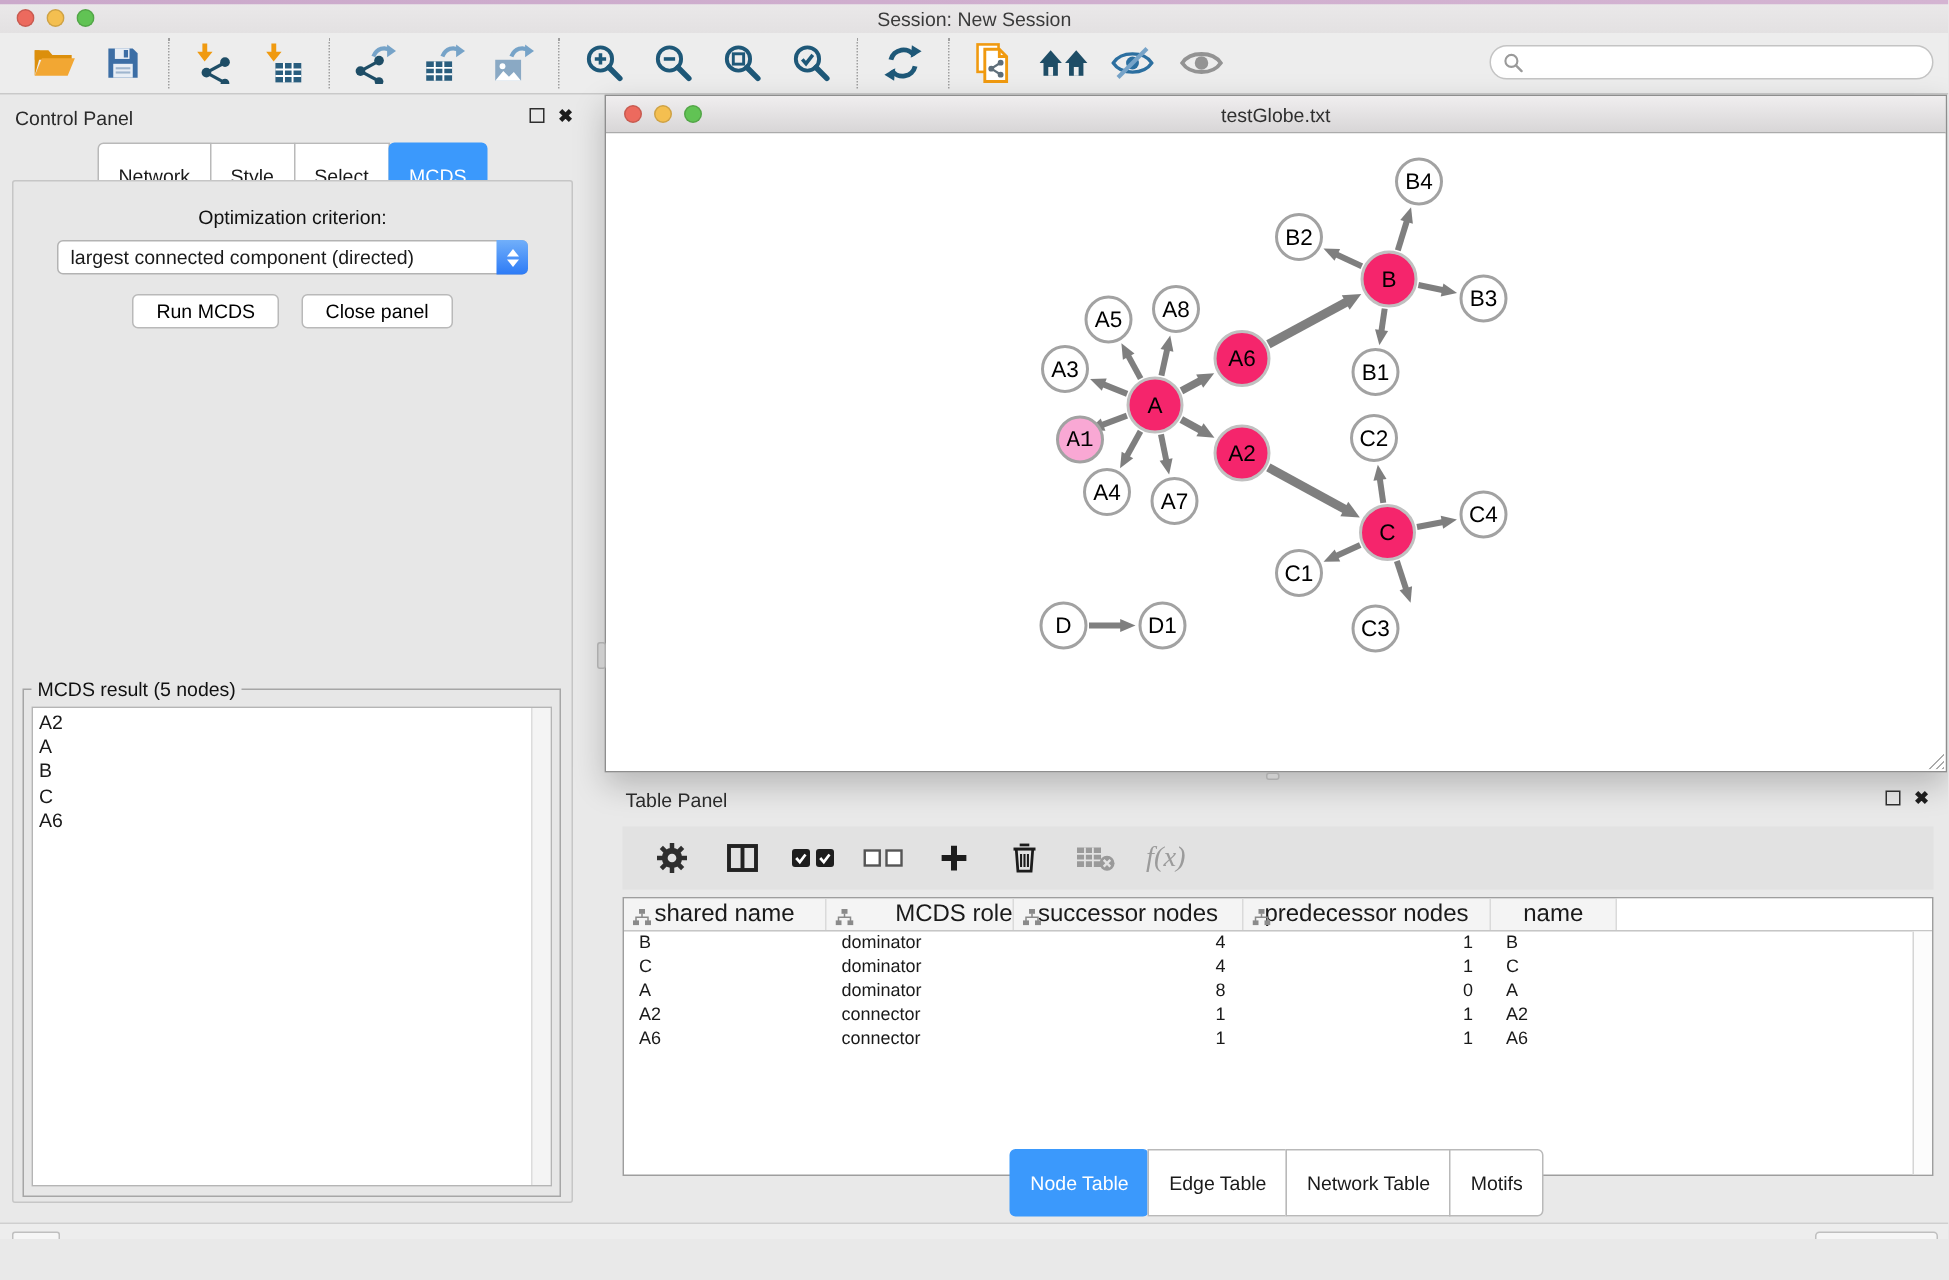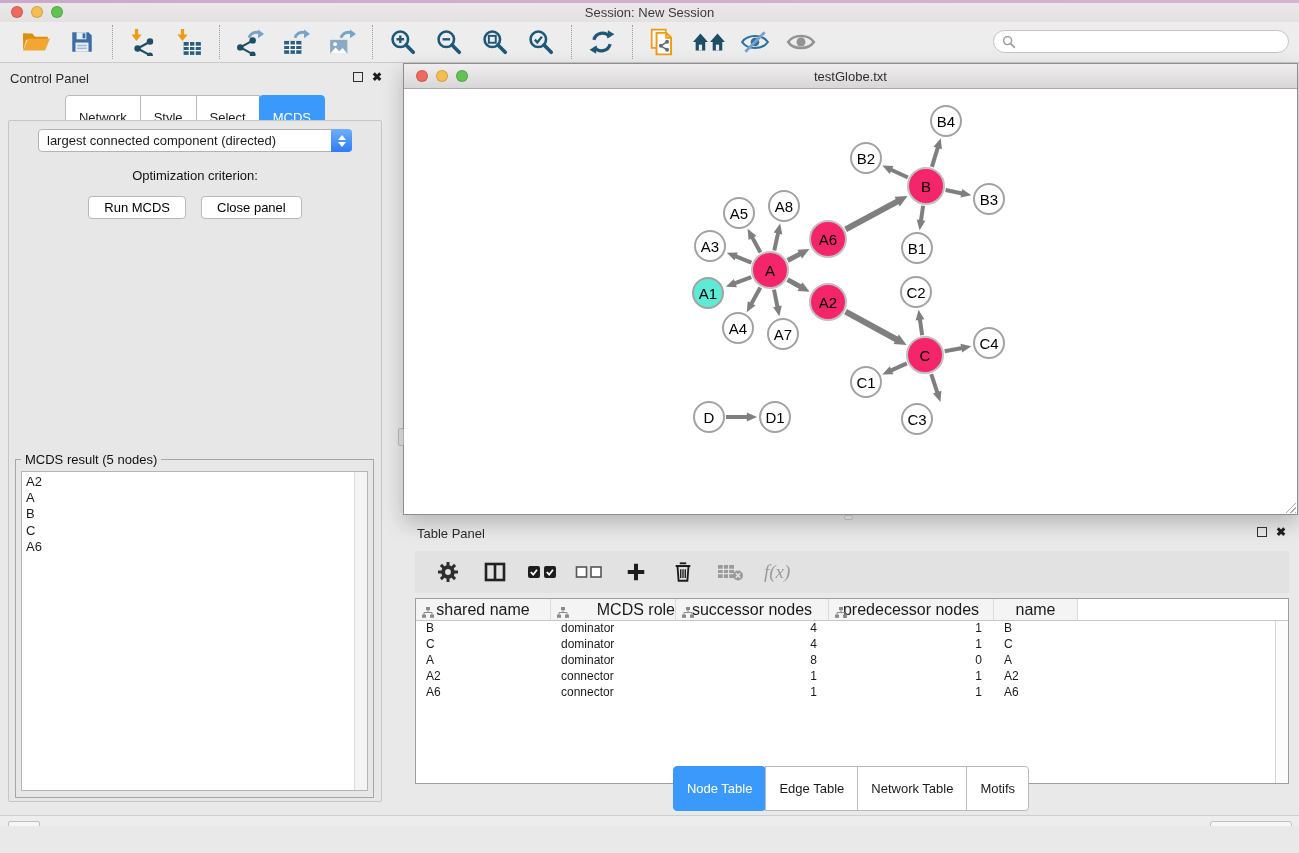--- a/index.html
+++ b/index.html
@@ -310,28 +310,28 @@
       <span class="float-ic"></span>
       <span class="close-ic">✖</span>
     </div>
     <div id="cp-tabs">
         <button class="seg">Network</button>
         <button class="seg">Style</button>
         <button class="seg">Select</button>
         <button class="seg active">MCDS</button>
       </div>
     <div id="cp-inner">
+      <div id="opt-label">Optimization criterion:</div>
       <div id="criterion-dd">
         <div id="criterion-value">largest connected component (directed)</div>
         <div id="dd-stepper">
           <span class="chev-up"></span>
           <span class="chev-dn"></span>
         </div>
       </div>
-      <div id="opt-label">Optimization criterion:</div>
       <div id="cp-buttons">
         <button class="cp-btn">Run MCDS</button>
         <button class="cp-btn">Close panel</button>
       </div>
       <div id="result-box">
         <div id="result-legend">MCDS result (5 nodes)</div>
         <div id="result-list">
           <div class="result-scroll"></div>
         <div class="result-item">A2</div>
             <div class="result-item">A</div>
@@ -454,21 +454,21 @@
         </div>
         <div class="graph-node leaf" style="left: 290px; top: 141px; width: 32px; height: 32px; background: rgb(255, 255, 255); border: 2px solid rgb(162, 162, 162);">
           <span>A3</span>
         </div>
         <div class="graph-node leaf" style="left: 497px; top: 143px; width: 32px; height: 32px; background: rgb(255, 255, 255); border: 2px solid rgb(162, 162, 162);">
           <span>B1</span>
         </div>
         <div class="graph-node hub" style="left: 347px; top: 162px; width: 38px; height: 38px; background: rgb(245, 37, 108); border: 2px solid rgb(192, 192, 192);">
           <span>A</span>
         </div>
-        <div class="graph-node leaf" style="left: 288px; top: 188px; width: 32px; height: 32px; background: #5eead4; border: 2px solid rgb(162, 162, 162);">
+        <div class="graph-node leaf" style="left: 300px; top: 188px; width: 32px; height: 32px; background: #f9a8d4; border: 2px solid rgb(162, 162, 162); font-family: Liberation Mono, monospace;">
           <span>A1</span>
         </div>
         <div class="graph-node leaf" style="left: 496px; top: 187px; width: 32px; height: 32px; background: rgb(255, 255, 255); border: 2px solid rgb(162, 162, 162);">
           <span>C2</span>
         </div>
         <div class="graph-node hub" style="left: 405px; top: 194px; width: 38px; height: 38px; background: rgb(245, 37, 108); border: 2px solid rgb(192, 192, 192);">
           <span>A2</span>
         </div>
         <div class="graph-node leaf" style="left: 318px; top: 223px; width: 32px; height: 32px; background: rgb(255, 255, 255); border: 2px solid rgb(162, 162, 162);">
           <span>A4</span>

